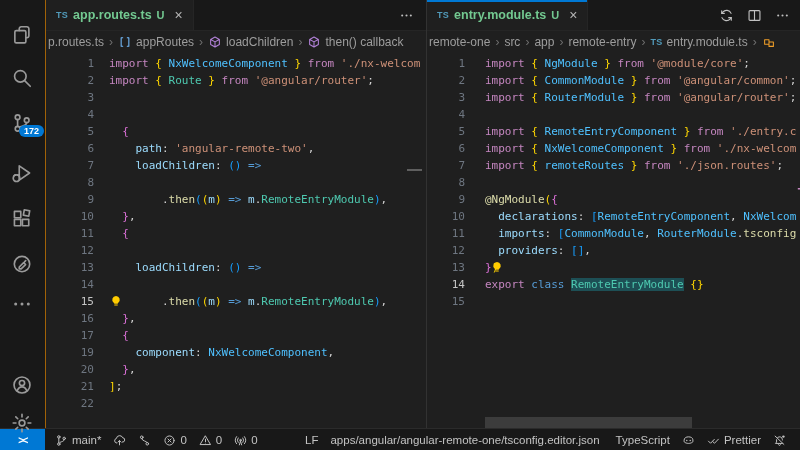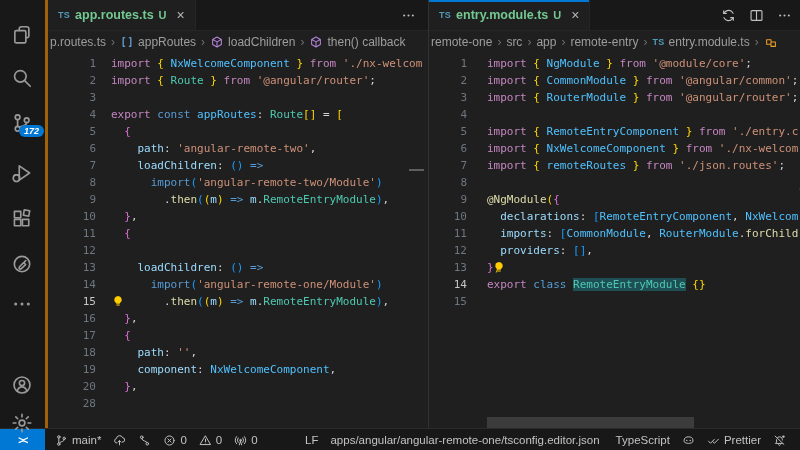--- a/index.html
+++ b/index.html
@@ -1,21 +1,21 @@
 <!DOCTYPE html>
 <html><head>
 <meta charset="utf-8">
 <style>
   html,body{margin:0;padding:0;background:#000;}
   .app{position:relative;width:800px;height:450px;background:#1f1f1f;overflow:hidden;
        font-family:"Liberation Sans",sans-serif;color:#cccccc;font-size:12px;}
   .main{display:flex;height:428px;}
 
   
-  .activitybar{width:45px;flex:none;background:#181818;position:relative;border-right:3px solid #a16207;font-style:italic;}
+  .activitybar{width:45px;flex:none;background:#181818;position:relative;border-right:1px solid #a16207;}
   .ab-item{position:absolute;left:11px;width:22px;height:22px;color:#9a9a9a;}
   .ab-item svg{width:22px;height:22px;}
   .ab-badge{position:absolute;left:8px;top:13px;background:#0078d4;color:#fff;font-size:9px;
             font-weight:700;padding:1px 5px;border-radius:8px;line-height:10px;}
 
   
   .group{position:relative;overflow:hidden;background:#1f1f1f;}
   .g1{width:380px;flex:none;}
   .g2{width:375px;flex:none;border-left:1px solid #323232;}
   .tabsbar{height:30px;background:#181818;display:flex;align-items:stretch;border-bottom:1px solid #252525;}
@@ -166,41 +166,41 @@
                 <path d="M8 2.2l5 2.9v5.8L8 13.8 3 10.9V5.1zM3.2 5.2L8 7.9l4.8-2.7M8 7.9v5.7"></path>
               </svg>
             </span>
             <span>then() callback</span>
           </span>
         </div>
       <div class="code" id="g0code">
           <div class="row"><span class="num">1</span><span class="src"><span class="tk-p">import </span><span class="tk-g1">{ </span><span class="tk-v">NxWelcomeComponent</span><span class="tk-g1"> }</span><span class="tk-p"> from </span><span class="tk-s">'./nx-welcom</span></span></div>
           <div class="row"><span class="num">2</span><span class="src"><span class="tk-p">import </span><span class="tk-g1">{ </span><span class="tk-t">Route</span><span class="tk-g1"> }</span><span class="tk-p"> from </span><span class="tk-s">'@angular/router'</span><span class="tk-w">;</span></span></div>
           <div class="row"><span class="num">3</span><span class="src"></span></div>
-          <div class="row"><span class="num">4</span><span class="src"><span class="tk-p">export </span><span class="tk-b">const </span><span class="tk-v">appRoutes</span><span class="tk-w">: </span><span class="tk-t">Route</span><span class="tk-g1">[]</span><span class="tk-w"> = </span><span class="tk-g1">[</span></span></div>
+          <div class="row"><span class="num">4</span></div>
           <div class="row"><span class="num">5</span><span class="src"><span class="tk-w">  </span><span class="tk-g2">{</span></span></div>
           <div class="row"><span class="num">6</span><span class="src"><span class="tk-w">    </span><span class="tk-lb">path</span><span class="tk-w">: </span><span class="tk-s">'angular-remote-two'</span><span class="tk-w">,</span></span></div>
           <div class="row"><span class="num">7</span><span class="src"><span class="tk-w">    </span><span class="tk-lb">loadChildren</span><span class="tk-w">: </span><span class="tk-g3">()</span><span class="tk-w"> </span><span class="tk-b">=&gt;</span></span></div>
-          <div class="row"><span class="num">8</span><span class="src"><span class="tk-w">      </span><span class="tk-b">import</span><span class="tk-g3">(</span><span class="tk-s">'angular-remote-two/Module'</span><span class="tk-g3">)</span></span></div>
+          <div class="row"><span class="num">8</span></div>
           <div class="row"><span class="num">9</span><span class="src"><span class="tk-w">        .</span><span class="tk-y">then</span><span class="tk-g3">(</span><span class="tk-g1">(</span><span class="tk-lb">m</span><span class="tk-g1">)</span><span class="tk-w"> </span><span class="tk-b">=&gt;</span><span class="tk-w"> </span><span class="tk-lb">m</span><span class="tk-w">.</span><span class="tk-t">RemoteEntryModule</span><span class="tk-g3">)</span><span class="tk-w">,</span></span></div>
           <div class="row"><span class="num">10</span><span class="src"><span class="tk-w">  </span><span class="tk-g2">}</span><span class="tk-w">,</span></span></div>
           <div class="row"><span class="num">11</span><span class="src"><span class="tk-w">  </span><span class="tk-g2">{</span></span></div>
           <div class="row"><span class="num">12</span></div>
           <div class="row"><span class="num">13</span><span class="src"><span class="tk-w">    </span><span class="tk-lb">loadChildren</span><span class="tk-w">: </span><span class="tk-g3">()</span><span class="tk-w"> </span><span class="tk-b">=&gt;</span></span></div>
-          <div class="row"><span class="num">14</span><span class="src"><span class="tk-w">      </span><span class="tk-b">import</span><span class="tk-g3">(</span><span class="tk-s">'angular-remote-one/Module'</span><span class="tk-g3">)</span></span></div>
+          <div class="row"><span class="num">14</span></div>
           <div class="row"><span class="num on">15</span><span class="src"><span class="tk-w">        .</span><span class="tk-y">then</span><span class="tk-g3">(</span><span class="tk-g1">(</span><span class="tk-lb">m</span><span class="tk-g1">)</span><span class="tk-w"> </span><span class="tk-b">=&gt;</span><span class="tk-w"> </span><span class="tk-lb">m</span><span class="tk-w">.</span><span class="tk-t">RemoteEntryModule</span><span class="tk-g3">)</span><span class="tk-w">,</span></span><span class="bulb"><svg viewBox="0 0 16 16">
                 <path fill="#ffcc00" stroke="none" d="M8 2.2a4.3 4.3 0 0 1 2.6 7.7c-.4.3-.6.6-.6 1v.3H6v-.3c0-.4-.2-.7-.6-1A4.3 4.3 0 0 1 8 2.2z"></path>
                 <rect x="6" y="11.8" width="4" height="1.7" rx=".6" fill="#b9960b" stroke="none"></rect>
               </svg></span></div>
           <div class="row"><span class="num">16</span><span class="src"><span class="tk-w">  </span><span class="tk-g2">}</span><span class="tk-w">,</span></span></div>
           <div class="row"><span class="num">17</span><span class="src"><span class="tk-w">  </span><span class="tk-g2">{</span></span></div>
-          <div class="row"><span class="num">18</span><span class="src"><span class="tk-w">    </span><span class="tk-lb">path</span><span class="tk-w">: </span><span class="tk-s">''</span><span class="tk-w">,</span></span></div>
           <div class="row"><span class="num">19</span><span class="src"><span class="tk-w">    </span><span class="tk-lb">component</span><span class="tk-w">: </span><span class="tk-v">NxWelcomeComponent</span><span class="tk-w">,</span></span></div>
           <div class="row"><span class="num">20</span><span class="src"><span class="tk-w">  </span><span class="tk-g2">}</span><span class="tk-w">,</span></span></div>
-          <div class="row"><span class="num">28</span><span class="src"></span></div>
+          <div class="row"><span class="num">21</span><span class="src"><span class="tk-g1">]</span><span class="tk-w">;</span></span></div>
+          <div class="row"><span class="num">22</span><span class="src"></span></div>
         </div>
       <div class="ruler-mark"></div>
     </div>
 
     <div class="group g2">
       <div class="tabsbar">
         <div style="display:flex" id="g1tabs">
             <div class="tab focused">
               <span class="ts">TS</span>
               <span class="fname">entry.module.ts</span>
@@ -264,21 +264,21 @@
           <div class="row"><span class="num">1</span><span class="src"><span class="tk-p">import </span><span class="tk-g1">{ </span><span class="tk-v">NgModule</span><span class="tk-g1"> }</span><span class="tk-p"> from </span><span class="tk-s">'@module/core'</span><span class="tk-w">;</span></span></div>
           <div class="row"><span class="num">2</span><span class="src"><span class="tk-p">import </span><span class="tk-g1">{ </span><span class="tk-v">CommonModule</span><span class="tk-g1"> }</span><span class="tk-p"> from </span><span class="tk-s">'@angular/common'</span><span class="tk-w">;</span></span></div>
           <div class="row"><span class="num">3</span><span class="src"><span class="tk-p">import </span><span class="tk-g1">{ </span><span class="tk-v">RouterModule</span><span class="tk-g1"> }</span><span class="tk-p"> from </span><span class="tk-s">'@angular/router'</span><span class="tk-w">;</span></span></div>
           <div class="row"><span class="num">4</span><span class="src"></span></div>
           <div class="row"><span class="num">5</span><span class="src"><span class="tk-p">import </span><span class="tk-g1">{ </span><span class="tk-v">RemoteEntryComponent</span><span class="tk-g1"> }</span><span class="tk-p"> from </span><span class="tk-s">'./entry.c</span></span></div>
           <div class="row"><span class="num">6</span><span class="src"><span class="tk-p">import </span><span class="tk-g1">{ </span><span class="tk-v">NxWelcomeComponent</span><span class="tk-g1"> }</span><span class="tk-p"> from </span><span class="tk-s">'./nx-welcom</span></span></div>
           <div class="row"><span class="num">7</span><span class="src"><span class="tk-p">import </span><span class="tk-g1">{ </span><span class="tk-v">remoteRoutes</span><span class="tk-g1"> }</span><span class="tk-p"> from </span><span class="tk-s">'./json.routes'</span><span class="tk-w">;</span></span></div>
           <div class="row"><span class="num">8</span><span class="src"></span></div>
           <div class="row"><span class="num">9</span><span class="src"><span class="tk-y">@NgModule</span><span class="tk-g1">(</span><span class="tk-g2">{</span></span></div>
           <div class="row"><span class="num">10</span><span class="src"><span class="tk-w">  </span><span class="tk-lb">declarations</span><span class="tk-w">: </span><span class="tk-g3">[</span><span class="tk-v">RemoteEntryComponent</span><span class="tk-w">, </span><span class="tk-v">NxWelcom</span></span></div>
-          <div class="row"><span class="num">11</span><span class="src"><span class="tk-w">  </span><span class="tk-lb">imports</span><span class="tk-w">: </span><span class="tk-g3">[</span><span class="tk-v">CommonModule</span><span class="tk-w">, </span><span class="tk-v">RouterModule</span><span class="tk-w">.</span><span class="tk-y">forChild</span></span></div>
+          <div class="row"><span class="num">11</span><span class="src"><span class="tk-w">  </span><span class="tk-lb">imports</span><span class="tk-w">: </span><span class="tk-g3">[</span><span class="tk-v">CommonModule</span><span class="tk-w">, </span><span class="tk-v">RouterModule</span><span class="tk-w">.</span><span class="tk-y">tsconfig</span></span></div>
           <div class="row"><span class="num">12</span><span class="src"><span class="tk-w">  </span><span class="tk-lb">providers</span><span class="tk-w">: </span><span class="tk-g3">[]</span><span class="tk-w">,</span></span></div>
           <div class="row"><span class="num">13</span><span class="src"><span class="tk-g2">}</span><span class="tk-g1">)</span></span><span class="bulb"><svg viewBox="0 0 16 16">
                 <path fill="#ffcc00" stroke="none" d="M8 2.2a4.3 4.3 0 0 1 2.6 7.7c-.4.3-.6.6-.6 1v.3H6v-.3c0-.4-.2-.7-.6-1A4.3 4.3 0 0 1 8 2.2z"></path>
                 <rect x="6" y="11.8" width="4" height="1.7" rx=".6" fill="#b9960b" stroke="none"></rect>
               </svg></span></div>
           <div class="row"><span class="num on">14</span><span class="src"><span class="tk-p">export </span><span class="tk-b">class </span><span class="tk-th">RemoteEntryModule</span><span class="tk-w"> </span><span class="tk-g1">{}</span></span></div>
           <div class="row"><span class="num">15</span><span class="src"></span></div>
         </div>
       <div class="overlay-T">T</div>
       <div class="hscroll"></div>

